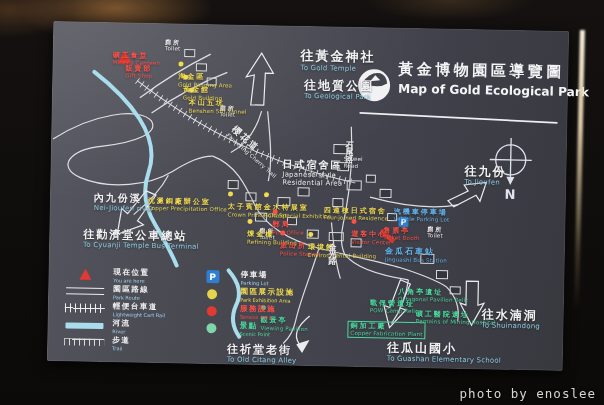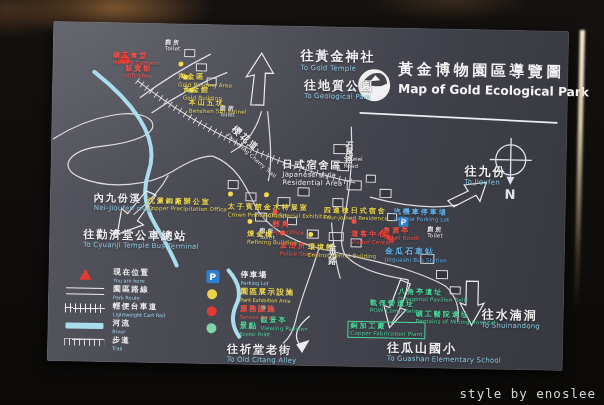--- a/index.html
+++ b/index.html
@@ -283,14 +283,14 @@
             <span class="leg-txt">
               <span class="cn">景點</span>
               <span class="en">Scenic Point</span>
             </span>
           </div>
         </div>
     </div>
   </div>
 
   <div class="edge-glint"></div>
-  <div class="watermark">style by enoslee</div>
+  <div class="watermark">photo by enoslee</div>
 </div>
 
 </body></html>

